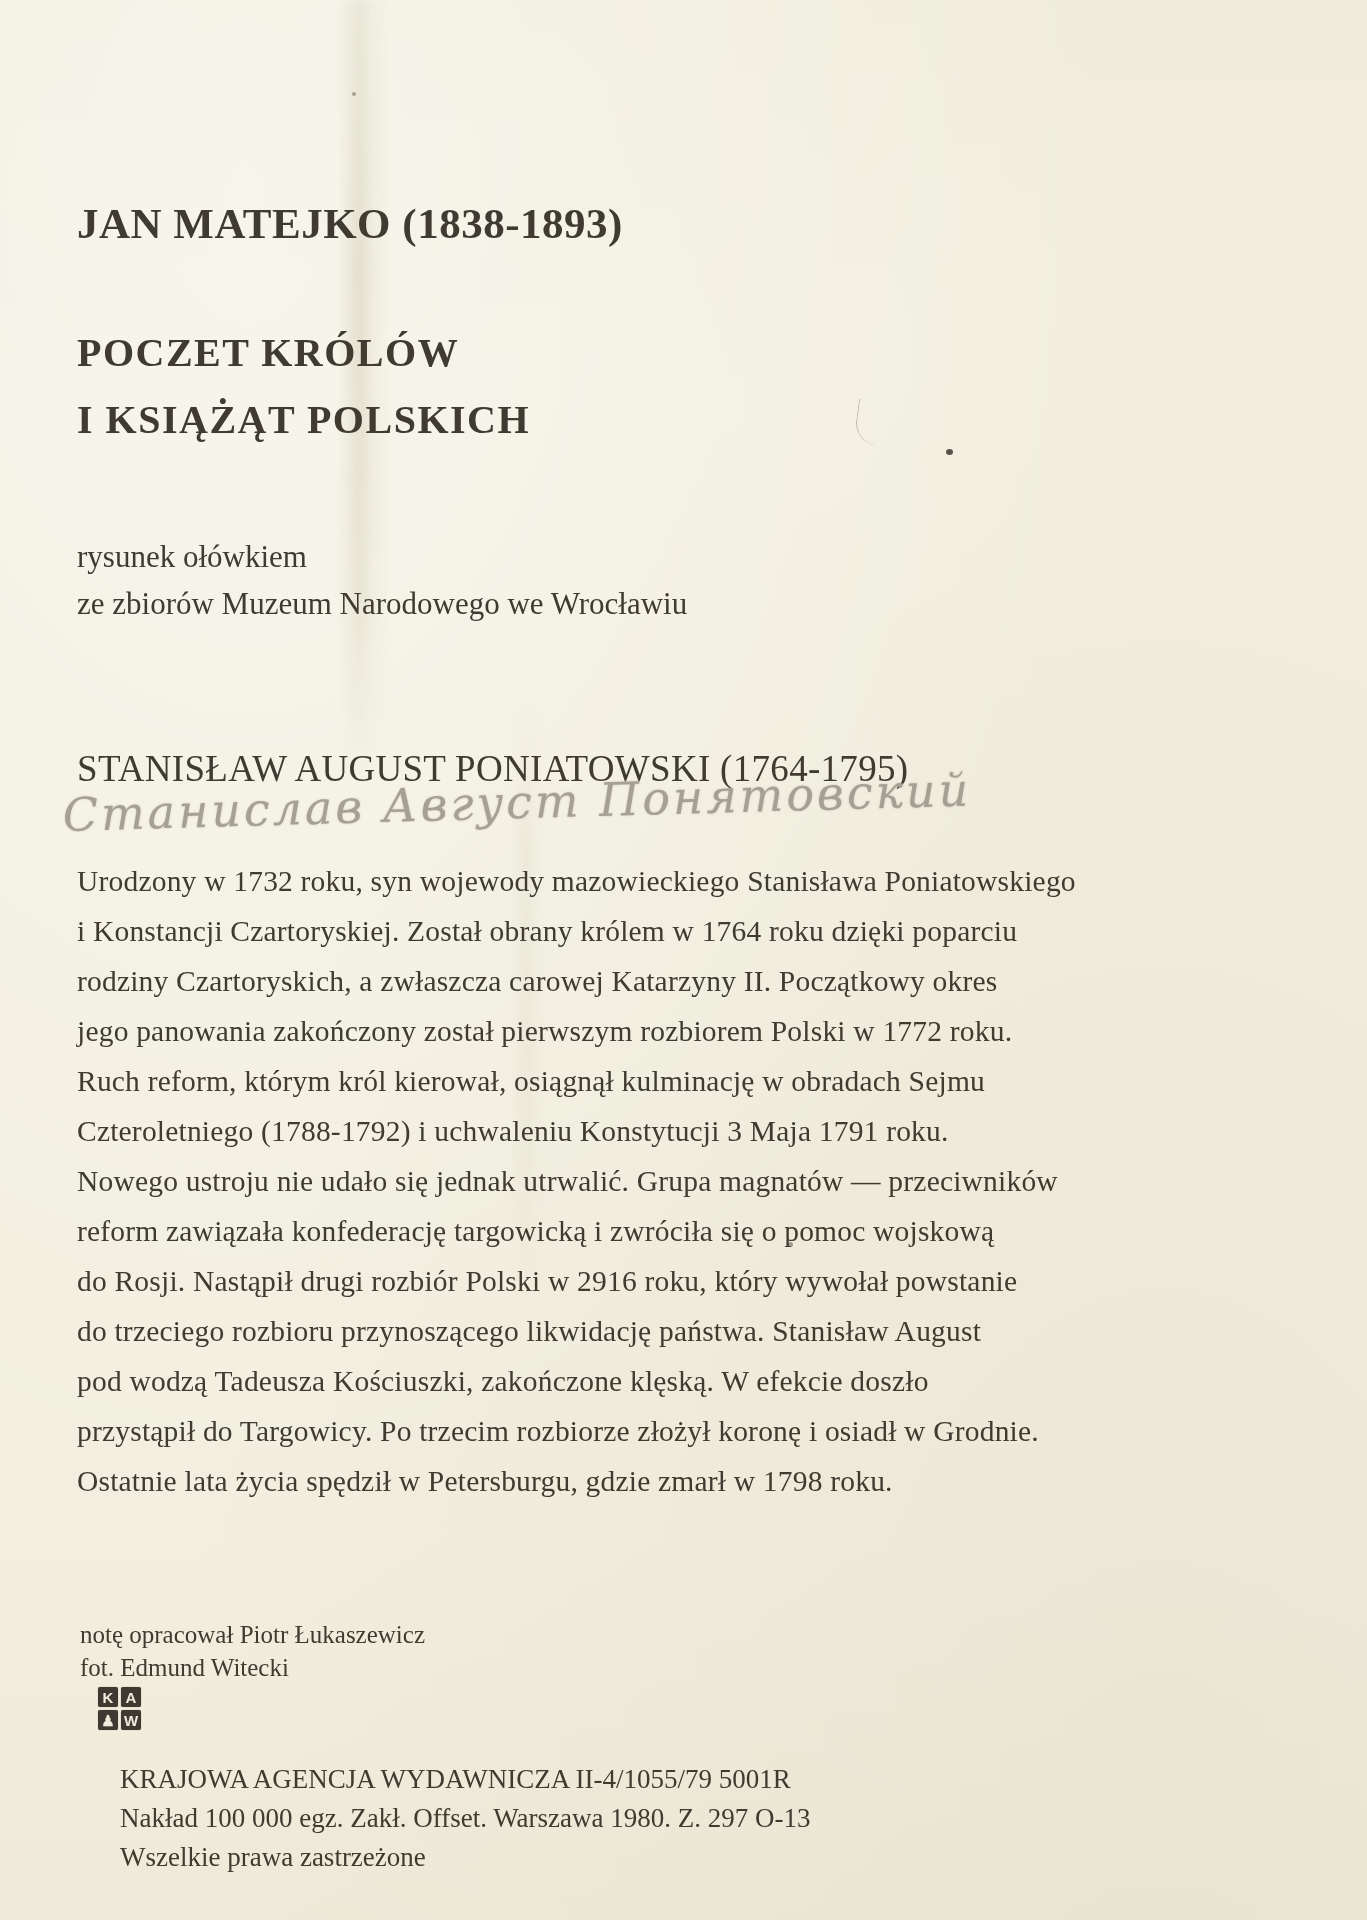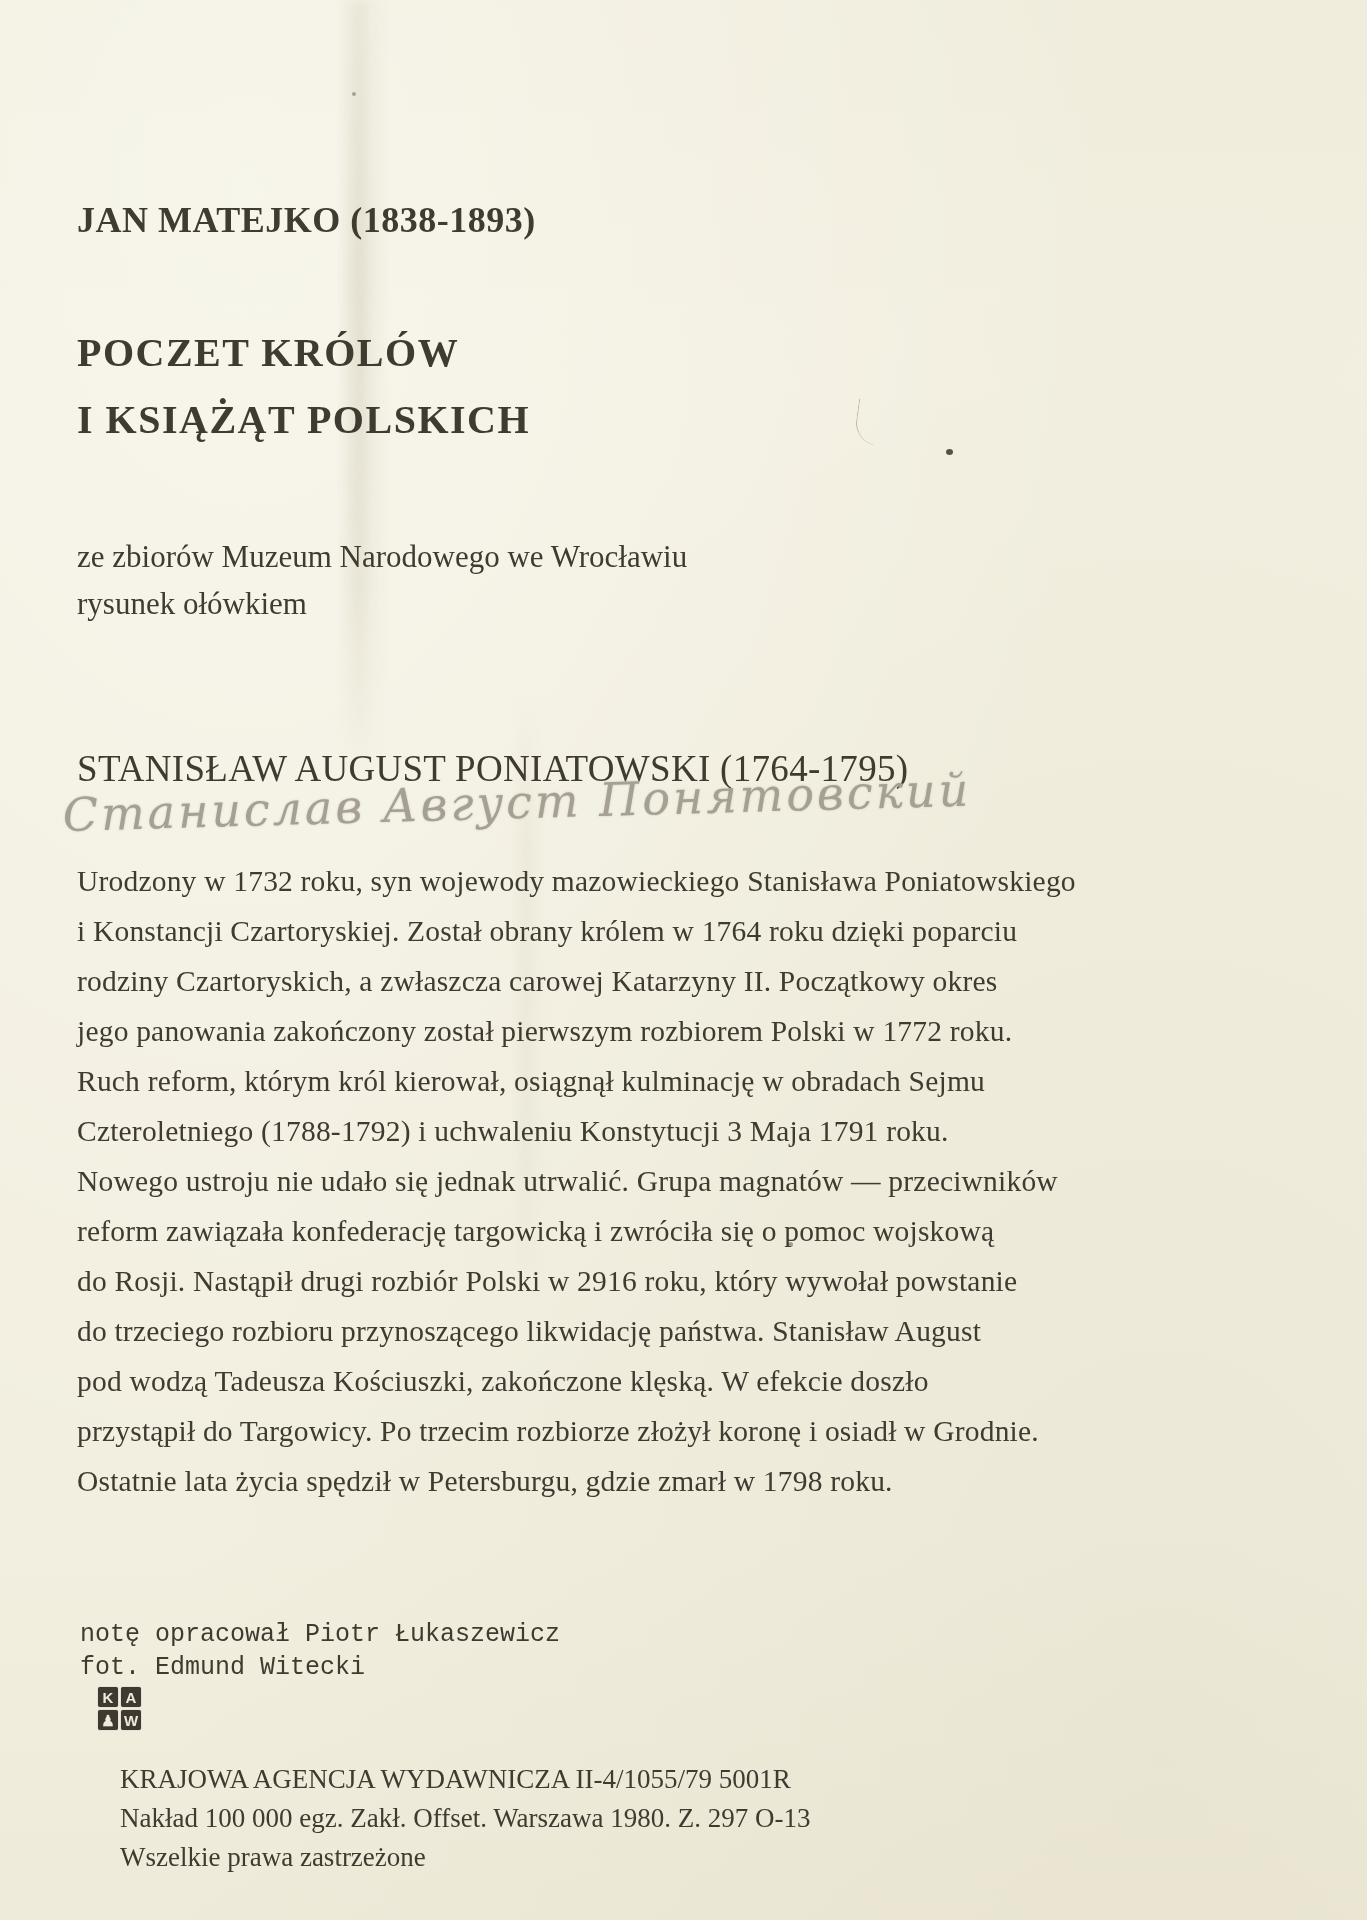--- a/index.html
+++ b/index.html
@@ -27,36 +27,36 @@
   .crease.lower{left:512px;top:690px;width:34px;height:620px;opacity:.5;
     -webkit-mask-image:linear-gradient(180deg,transparent,rgba(0,0,0,.8) 25%,rgba(0,0,0,.6) 75%,transparent);
             mask-image:linear-gradient(180deg,transparent,rgba(0,0,0,.8) 25%,rgba(0,0,0,.6) 75%,transparent);}
   .speck{position:absolute;border-radius:50%;pointer-events:none;}
   .speck.s1{left:946px;top:449px;width:7px;height:6px;background:#55514a;}
   .speck.s2{left:788px;top:1242px;width:5px;height:5px;background:#8d887b;opacity:.8;}
   .speck.s3{left:352px;top:92px;width:4px;height:4px;background:#a8a294;}
   .hairline{position:absolute;left:856px;top:400px;width:22px;height:44px;border:none;
     border-left:1px solid rgba(140,135,120,.55);border-radius:0 0 0 28px;transform:rotate(8deg);pointer-events:none;}
 
-  .artist{position:absolute;left:77px;top:199px;font-size:36px;font-weight:700;letter-spacing:.5px;white-space:nowrap;}
+  .artist{position:absolute;left:77px;top:199px;font-size:43px;font-weight:700;letter-spacing:.5px;white-space:nowrap;}
   .main-title{position:absolute;left:77px;font-size:40px;font-weight:700;letter-spacing:1.5px;white-space:nowrap;}
   .main-title.l1{top:318px;margin-top:11px;}
   .main-title.l2{top:396px;}
   .medium{position:absolute;left:77px;top:533px;font-size:31px;line-height:47px;white-space:nowrap;}
   .subject{position:absolute;left:77px;top:747px;font-size:37px;font-weight:400;letter-spacing:.3px;white-space:nowrap;}
   .handwriting{
     position:absolute;left:62px;top:788px;width:1080px;
     font-family:"DejaVu Serif", serif;font-style:italic;
     font-size:46px;color:#a5a093;letter-spacing:3px;white-space:nowrap;
     transform:rotate(-1.6deg);transform-origin:left top;
     text-shadow:0 0 2px rgba(165,160,147,.55);
   }
   .bio{position:absolute;left:77px;top:856px;font-size:29.5px;line-height:50px;letter-spacing:.2px;}
   .bio div{white-space:nowrap;}
-  .credits{position:absolute;left:80px;top:1618px;font-size:25px;line-height:33px;font-family:Liberation Mono, monospace;}
+  .credits{position:absolute;left:80px;top:1618px;font-size:25px;line-height:33px;}
   .credits div{white-space:nowrap;}
   .kaw-logo{position:absolute;left:98px;top:1687px;display:grid;
     grid-template-columns:20px 20px;grid-auto-rows:20px;gap:3px;}
   .kaw-logo span{
     background:#3e3a32;color:#efecdc;display:flex;align-items:center;justify-content:center;
     font-family:"Liberation Sans", sans-serif;font-weight:700;font-size:15px;line-height:1;
     border-radius:2px;box-shadow:0 0 1px rgba(62,58,50,.6);
   }
   .imprint{position:absolute;left:80px;top:1760px;font-size:27px;line-height:39px;margin-left:40px;}
   .imprint div{white-space:nowrap;}
@@ -71,22 +71,22 @@
 <div class="speck s2"></div>
 <div class="speck s3"></div>
 <div class="hairline"></div>
 
 <div class="artist">JAN MATEJKO (1838-1893)</div>
 
 <div class="main-title l1">POCZET KRÓLÓW</div>
 <div class="main-title l2">I KSIĄŻĄT POLSKICH</div>
 
 <div class="medium">
+  <div>rysunek ołówkiem</div>
   <div>ze zbiorów Muzeum Narodowego we Wrocławiu</div>
-  <div>rysunek ołówkiem</div>
 </div>
 
 <div class="subject">STANISŁAW AUGUST PONIATOWSKI (1764-1795)</div>
 
 <div class="handwriting">Станислав Август Понятовский</div>
 
 <div class="bio">
 
 <div>Urodzony w 1732 roku, syn wojewody mazowieckiego Stanisława Poniatowskiego</div>
     <div>i Konstancji Czartoryskiej. Został obrany królem w 1764 roku dzięki poparciu</div>

